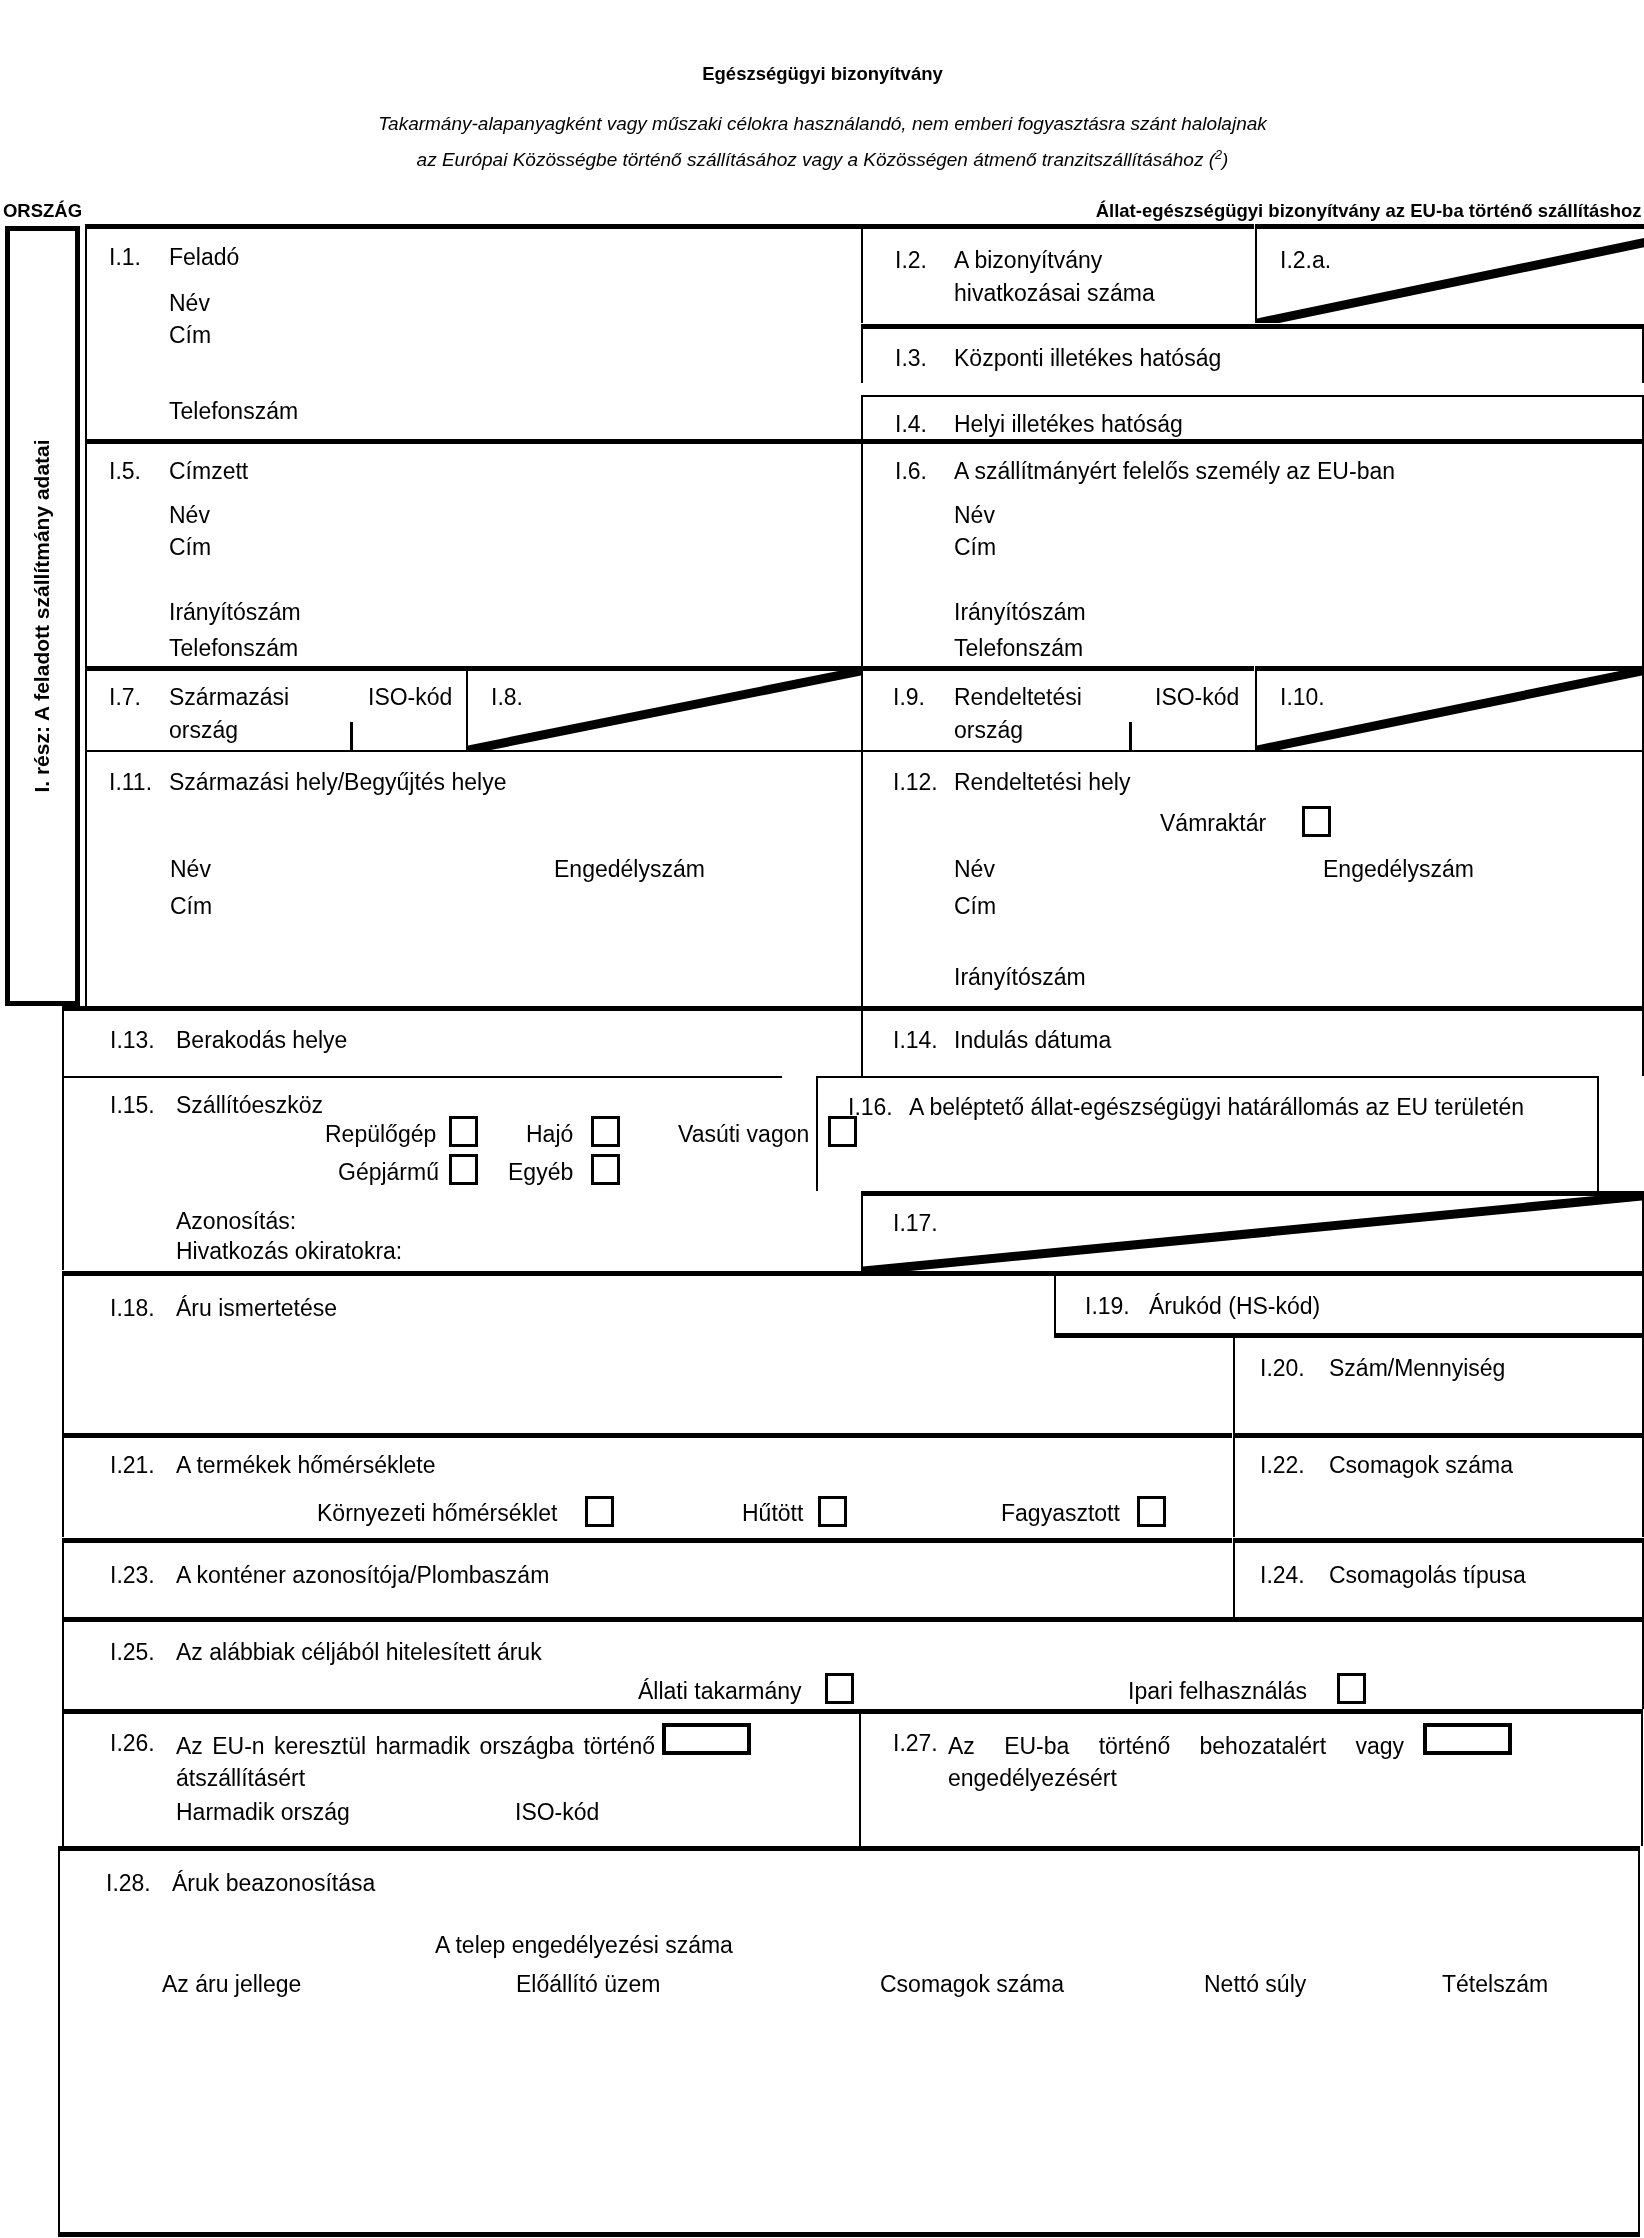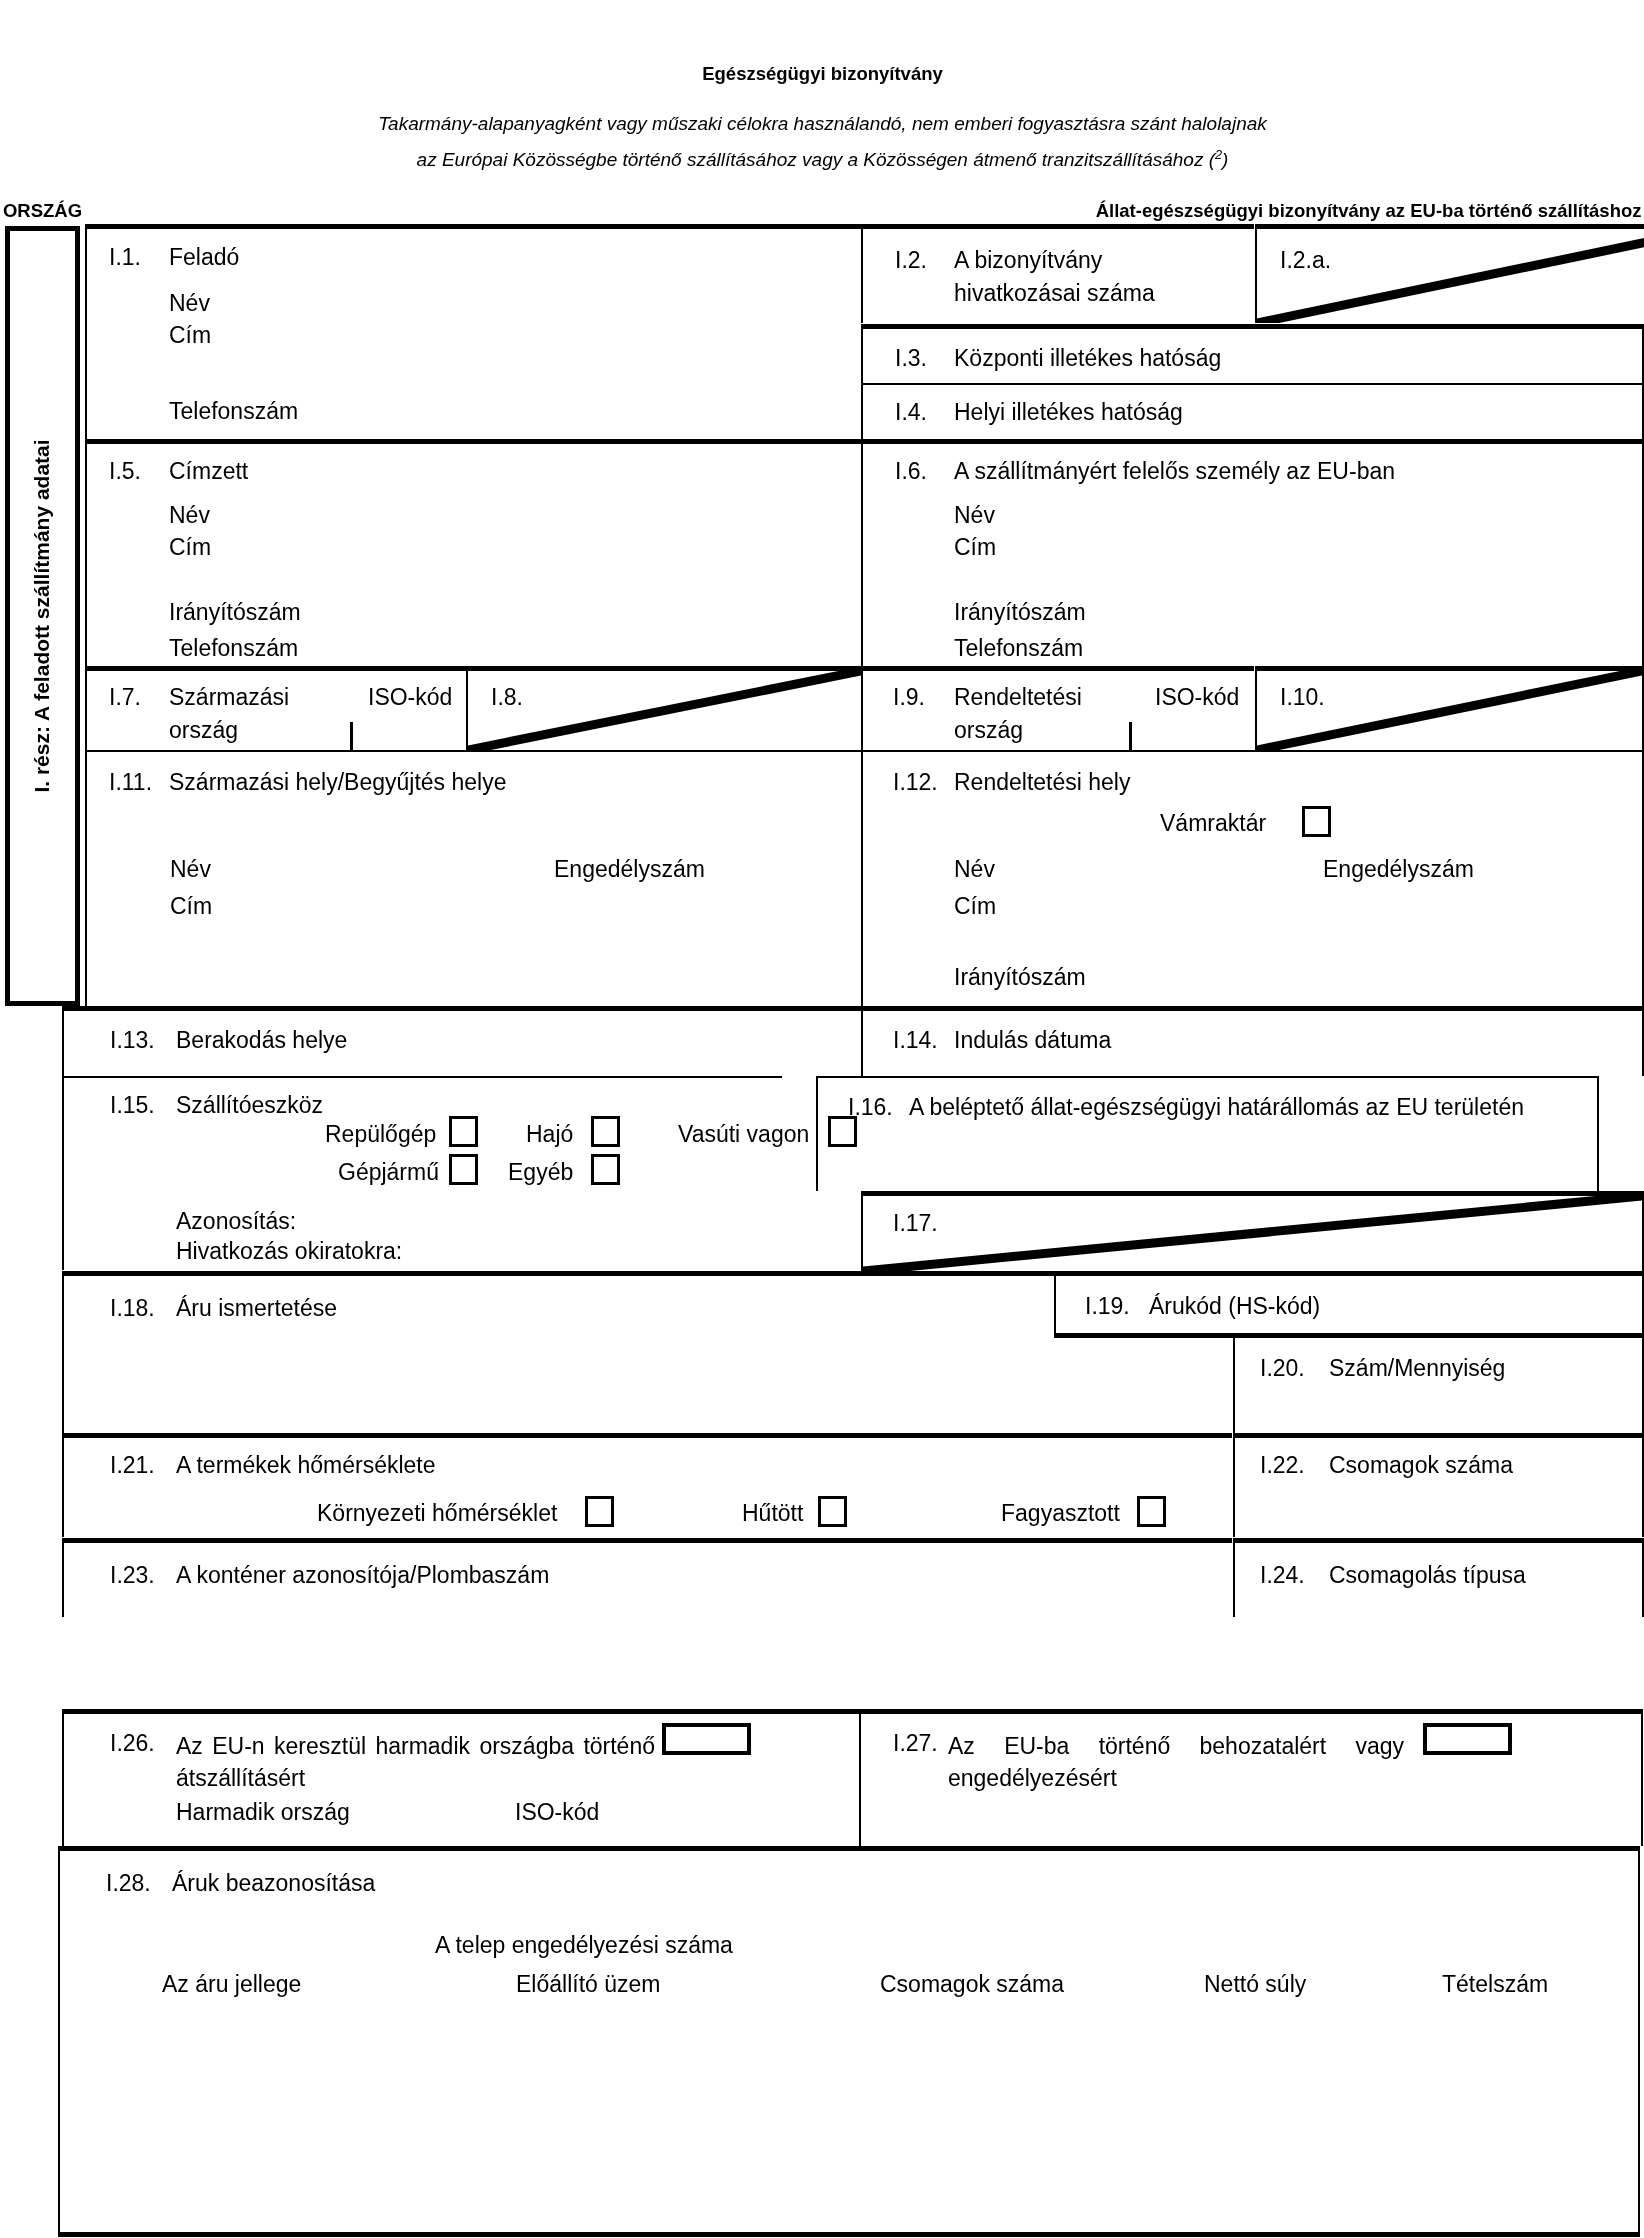--- a/index.html
+++ b/index.html
@@ -71,21 +71,21 @@
         <line x1="0" y1="100" x2="100" y2="0" stroke="#000" stroke-width="9" vector-effect="non-scaling-stroke"></line>
       </svg>
     <span class="num" style="left:23px; top:18px">I.2.a.</span>
   </div>
 
   <div class="cell ht r" style="left:861px; top:324px; width:783px; height:59px">
     <span class="num" style="left:32px; top:15.6px">I.3.</span>
     <span class="lbl" style="left:91px; top:15.6px">Központi illetékes hatóság</span>
   </div>
 
-  <div class="cell r" style="left:861px; top:383px; width:783px; height:72px">
+  <div class="cell r" style="left:861px; top:395px; width:783px; height:72px">
     <span class="num" style="left:32px; top:14px">I.4.</span>
     <span class="lbl" style="left:91px; top:14px">Helyi illetékes hatóság</span>
   </div>
 
   <div class="cell ht" style="left:85px; top:439px; width:776px; height:227px">
     <span class="num" style="left:22px; top:14px">I.5.</span>
     <span class="lbl" style="left:82px; top:14px">Címzett</span>
     <span class="lbl" style="left:82px; top:58px">Név</span>
     <span class="lbl" style="left:82px; top:90px">Cím</span>
     <span class="lbl" style="left:82px; top:155px">Irányítószám</span>
@@ -221,20 +221,28 @@
 
   <div class="cell ht" style="left:62px; top:1538px; width:1170px; height:79px">
     <span class="num" style="left:46px; top:18.5px">I.23.</span>
     <span class="lbl" style="left:112px; top:18.5px">A konténer azonosítója/Plombaszám</span>
   </div>
   <div class="cell ht r" style="left:1233px; top:1538px; width:411px; height:79px">
     <span class="num" style="left:25px; top:18.5px">I.24.</span>
     <span class="lbl" style="left:94px; top:18.5px">Csomagolás típusa</span>
   </div>
 
+  <div class="cell ht r" style="left:62px; top:1617px; width:1582px; height:92px">
+    <span class="num" style="left:46px; top:17.3px">I.25.</span>
+    <span class="lbl" style="left:112px; top:17.3px">Az alábbiak céljából hitelesített áruk</span>
+    <span class="lbl" style="left:574px; top:56px">Állati takarmány</span>
+    <span class="cb" style="left:761px; top:51px"></span>
+    <span class="lbl" style="left:1064px; top:56px">Ipari felhasználás</span>
+    <span class="cb" style="left:1273px; top:51px"></span>
+  </div>
 
   <div class="cell ht" style="left:62px; top:1709px; width:797px; height:137px">
     <span class="num" style="left:46px; top:15.6px">I.26.</span>
     <div class="just" style="left:112px; top:15.6px; width:479px">Az EU-n keresztül harmadik országba történő átszállításért</div>
     <span class="rcb" style="left:598px; top:8.7px"></span>
     <span class="lbl" style="left:112px; top:85px">Harmadik ország</span>
     <span class="lbl" style="left:451px; top:85px">ISO-kód</span>
   </div>
 
   <div class="cell ht r" style="left:859px; top:1709px; width:784px; height:137px">

